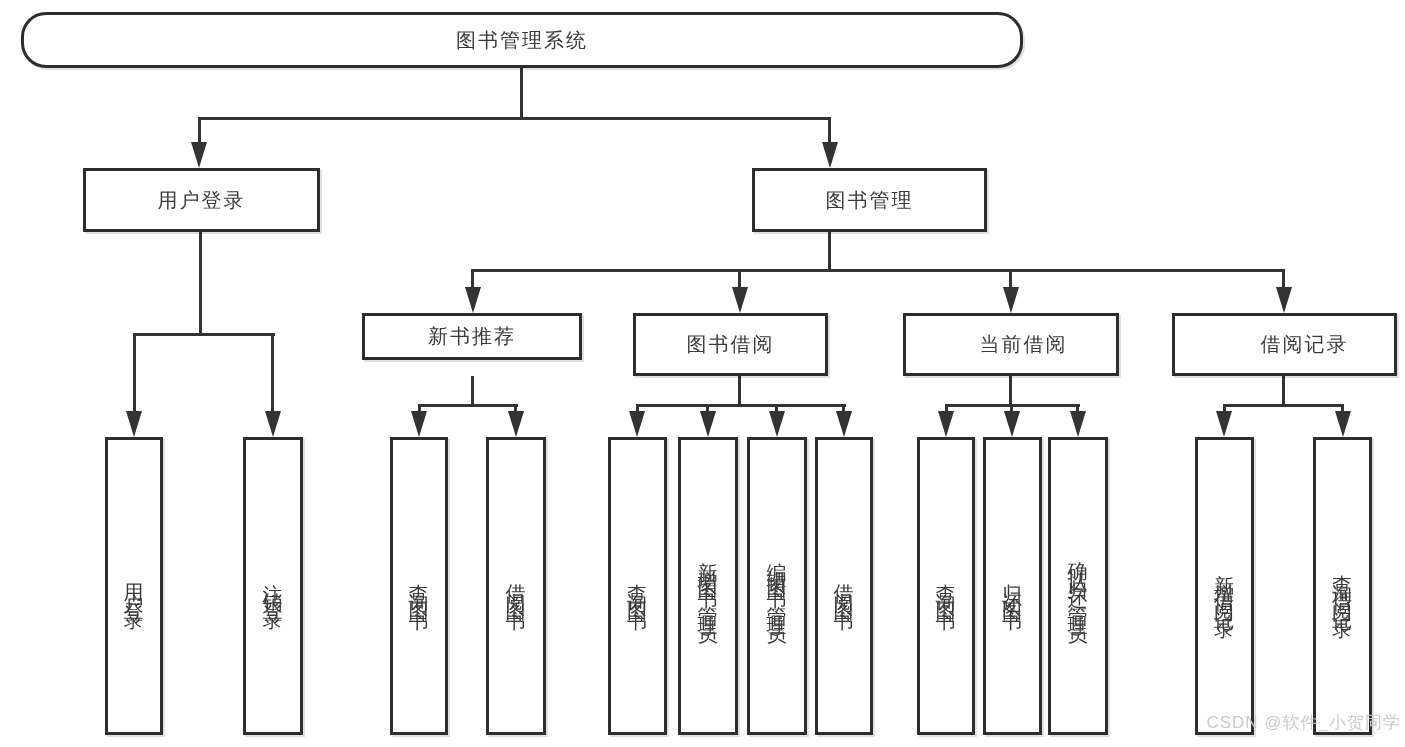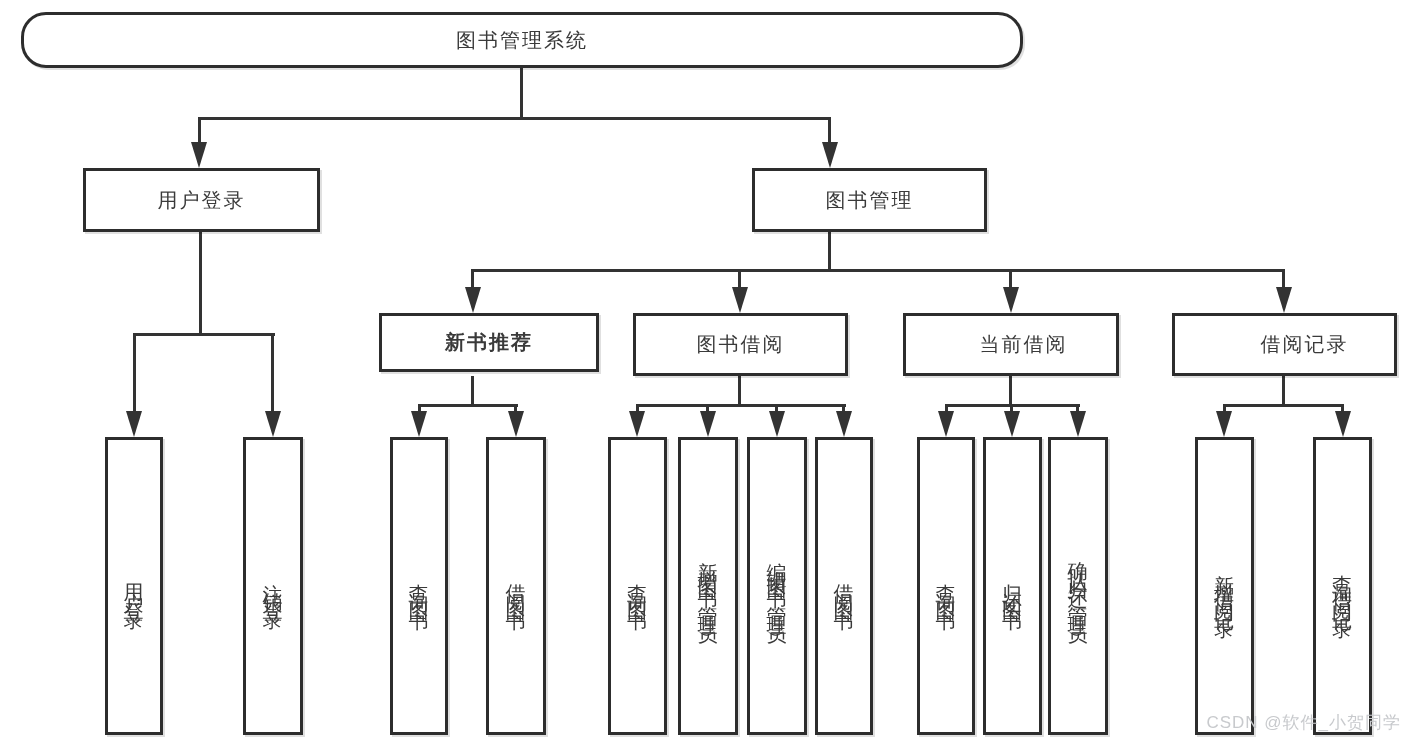--- a/index.html
+++ b/index.html
@@ -117,22 +117,22 @@
     <div class="arrow" style="left: 769px; top: 411px; border-top-color: rgb(51, 51, 51);"></div>
     <div class="arrow" style="left: 836px; top: 411px; border-top-color: rgb(51, 51, 51);"></div>
     <div class="arrow" style="left: 938px; top: 411px; border-top-color: rgb(51, 51, 51);"></div>
     <div class="arrow" style="left: 1004px; top: 411px; border-top-color: rgb(51, 51, 51);"></div>
     <div class="arrow" style="left: 1070px; top: 411px; border-top-color: rgb(51, 51, 51);"></div>
     <div class="arrow" style="left: 1216px; top: 411px; border-top-color: rgb(51, 51, 51);"></div>
     <div class="arrow" style="left: 1335px; top: 411px; border-top-color: rgb(51, 51, 51);"></div>
     <div class="node h" style="left: 21px; top: 12px; width: 1002px; height: 56px; border-color: rgb(45, 45, 45); color: rgb(58, 58, 58); border-radius: 25px;">图书管理系统</div>
     <div class="node h" style="left: 83px; top: 168px; width: 237px; height: 64px; border-color: rgb(45, 45, 45); color: rgb(58, 58, 58);">用户登录</div>
     <div class="node h" style="left: 712px; top: 168px; width: 235px; height: 64px; border-color: rgb(45, 45, 45); color: rgb(58, 58, 58); margin-left: 40px;">图书管理</div>
-    <div class="node h" style="left: 379px; top: 313px; width: 220px; height: 59px; border-color: rgb(45, 45, 45); color: rgb(58, 58, 58); font-weight: bold;">新书推荐</div>
-    <div class="node h" style="left: 633px; top: 313px; width: 215px; height: 63px; border-color: rgb(45, 45, 45); color: rgb(58, 58, 58);">图书借阅</div>
+    <div class="node h" style="left: 362px; top: 313px; width: 220px; height: 47px; border-color: rgb(45, 45, 45); color: rgb(58, 58, 58);">新书推荐</div>
+    <div class="node h" style="left: 633px; top: 313px; width: 195px; height: 63px; border-color: rgb(45, 45, 45); color: rgb(58, 58, 58);">图书借阅</div>
     <div class="node h" style="left: 903px; top: 313px; width: 216px; height: 63px; border-color: rgb(45, 45, 45); color: rgb(58, 58, 58); padding-left: 25px;">当前借阅</div>
     <div class="node h" style="left: 1172px; top: 313px; width: 225px; height: 63px; border-color: rgb(45, 45, 45); color: rgb(58, 58, 58); padding-left: 40px;">借阅记录</div>
     <div class="node v" style="left: 105px; top: 437px; width: 58px; height: 298px; border-color: rgb(45, 45, 45); color: rgb(58, 58, 58);">用户登录</div>
     <div class="node v" style="left: 243px; top: 437px; width: 60px; height: 298px; border-color: rgb(45, 45, 45); color: rgb(58, 58, 58);">注销登录</div>
     <div class="node v" style="left: 390px; top: 437px; width: 58px; height: 298px; border-color: rgb(45, 45, 45); color: rgb(58, 58, 58);">查询图书</div>
     <div class="node v" style="left: 486px; top: 437px; width: 60px; height: 298px; border-color: rgb(45, 45, 45); color: rgb(58, 58, 58);">借阅图书</div>
     <div class="node v" style="left: 608px; top: 437px; width: 59px; height: 298px; border-color: rgb(45, 45, 45); color: rgb(58, 58, 58);">查询图书</div>
     <div class="node v" style="left: 678px; top: 437px; width: 60px; height: 298px; border-color: rgb(45, 45, 45); color: rgb(58, 58, 58);">新增图书（管理员）</div>
     <div class="node v" style="left: 747px; top: 437px; width: 60px; height: 298px; border-color: rgb(45, 45, 45); color: rgb(58, 58, 58);">编辑图书（管理员）</div>
     <div class="node v" style="left: 815px; top: 437px; width: 58px; height: 298px; border-color: rgb(45, 45, 45); color: rgb(58, 58, 58);">借阅图书</div>

